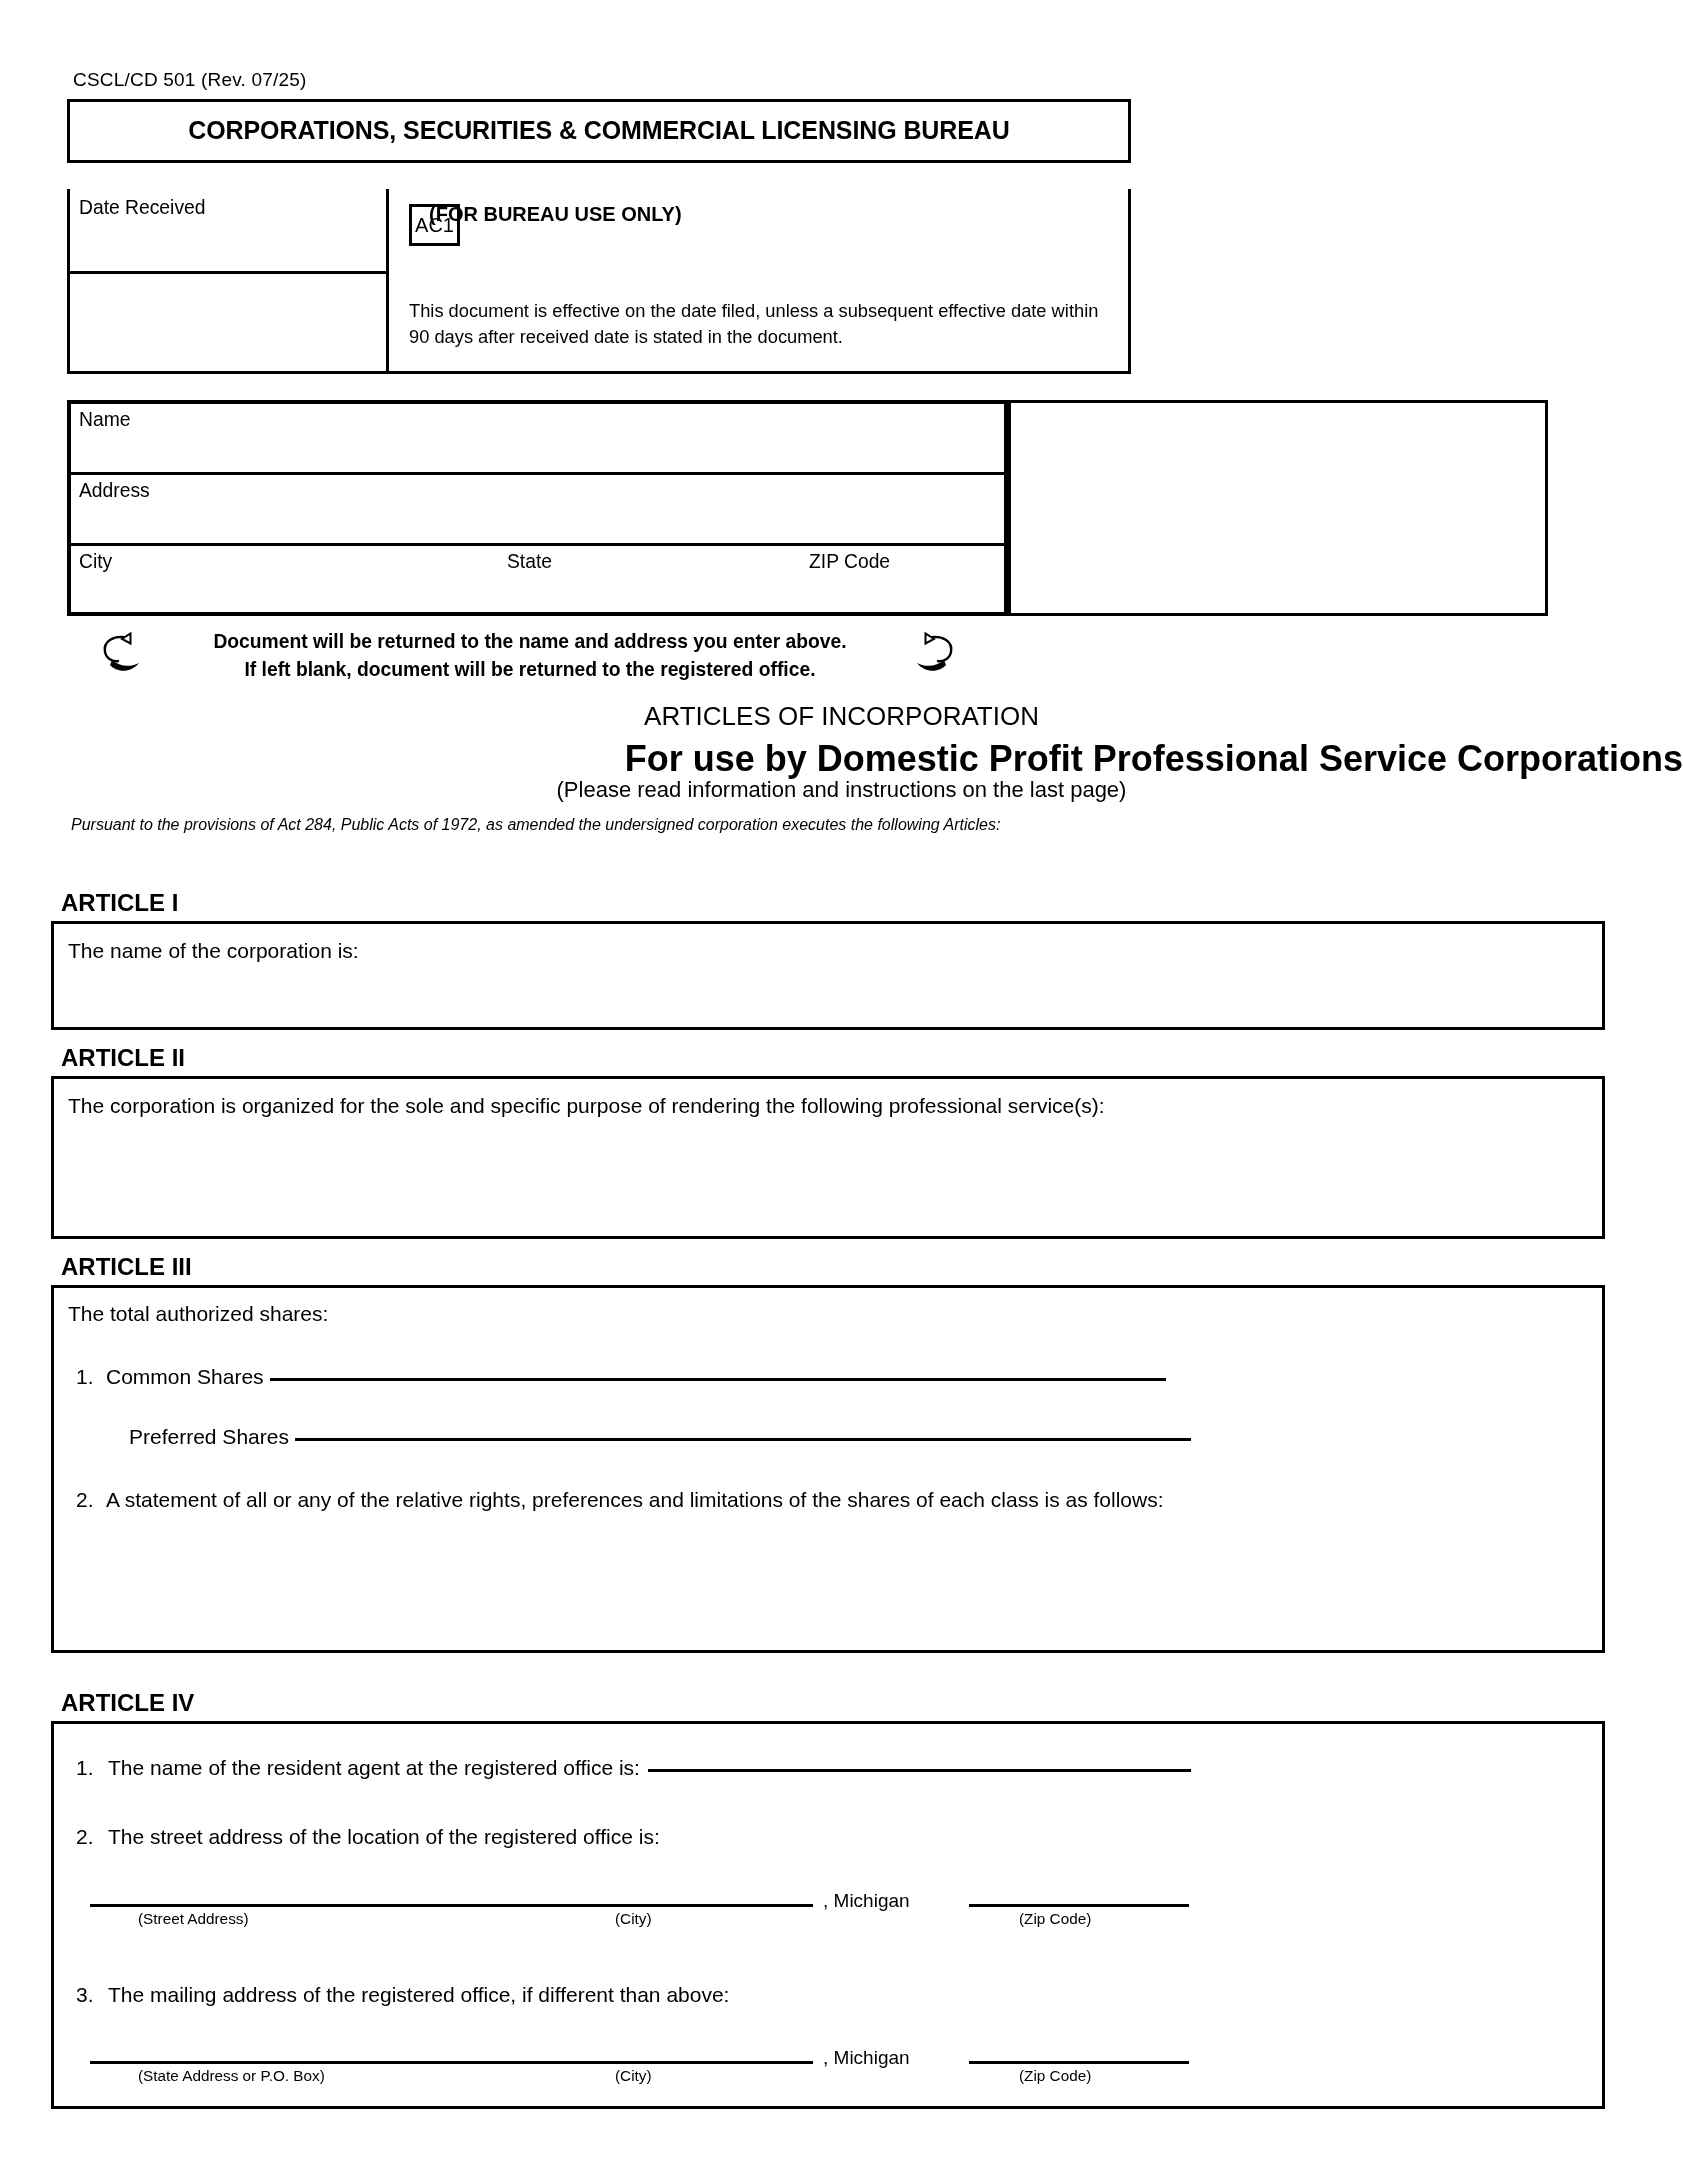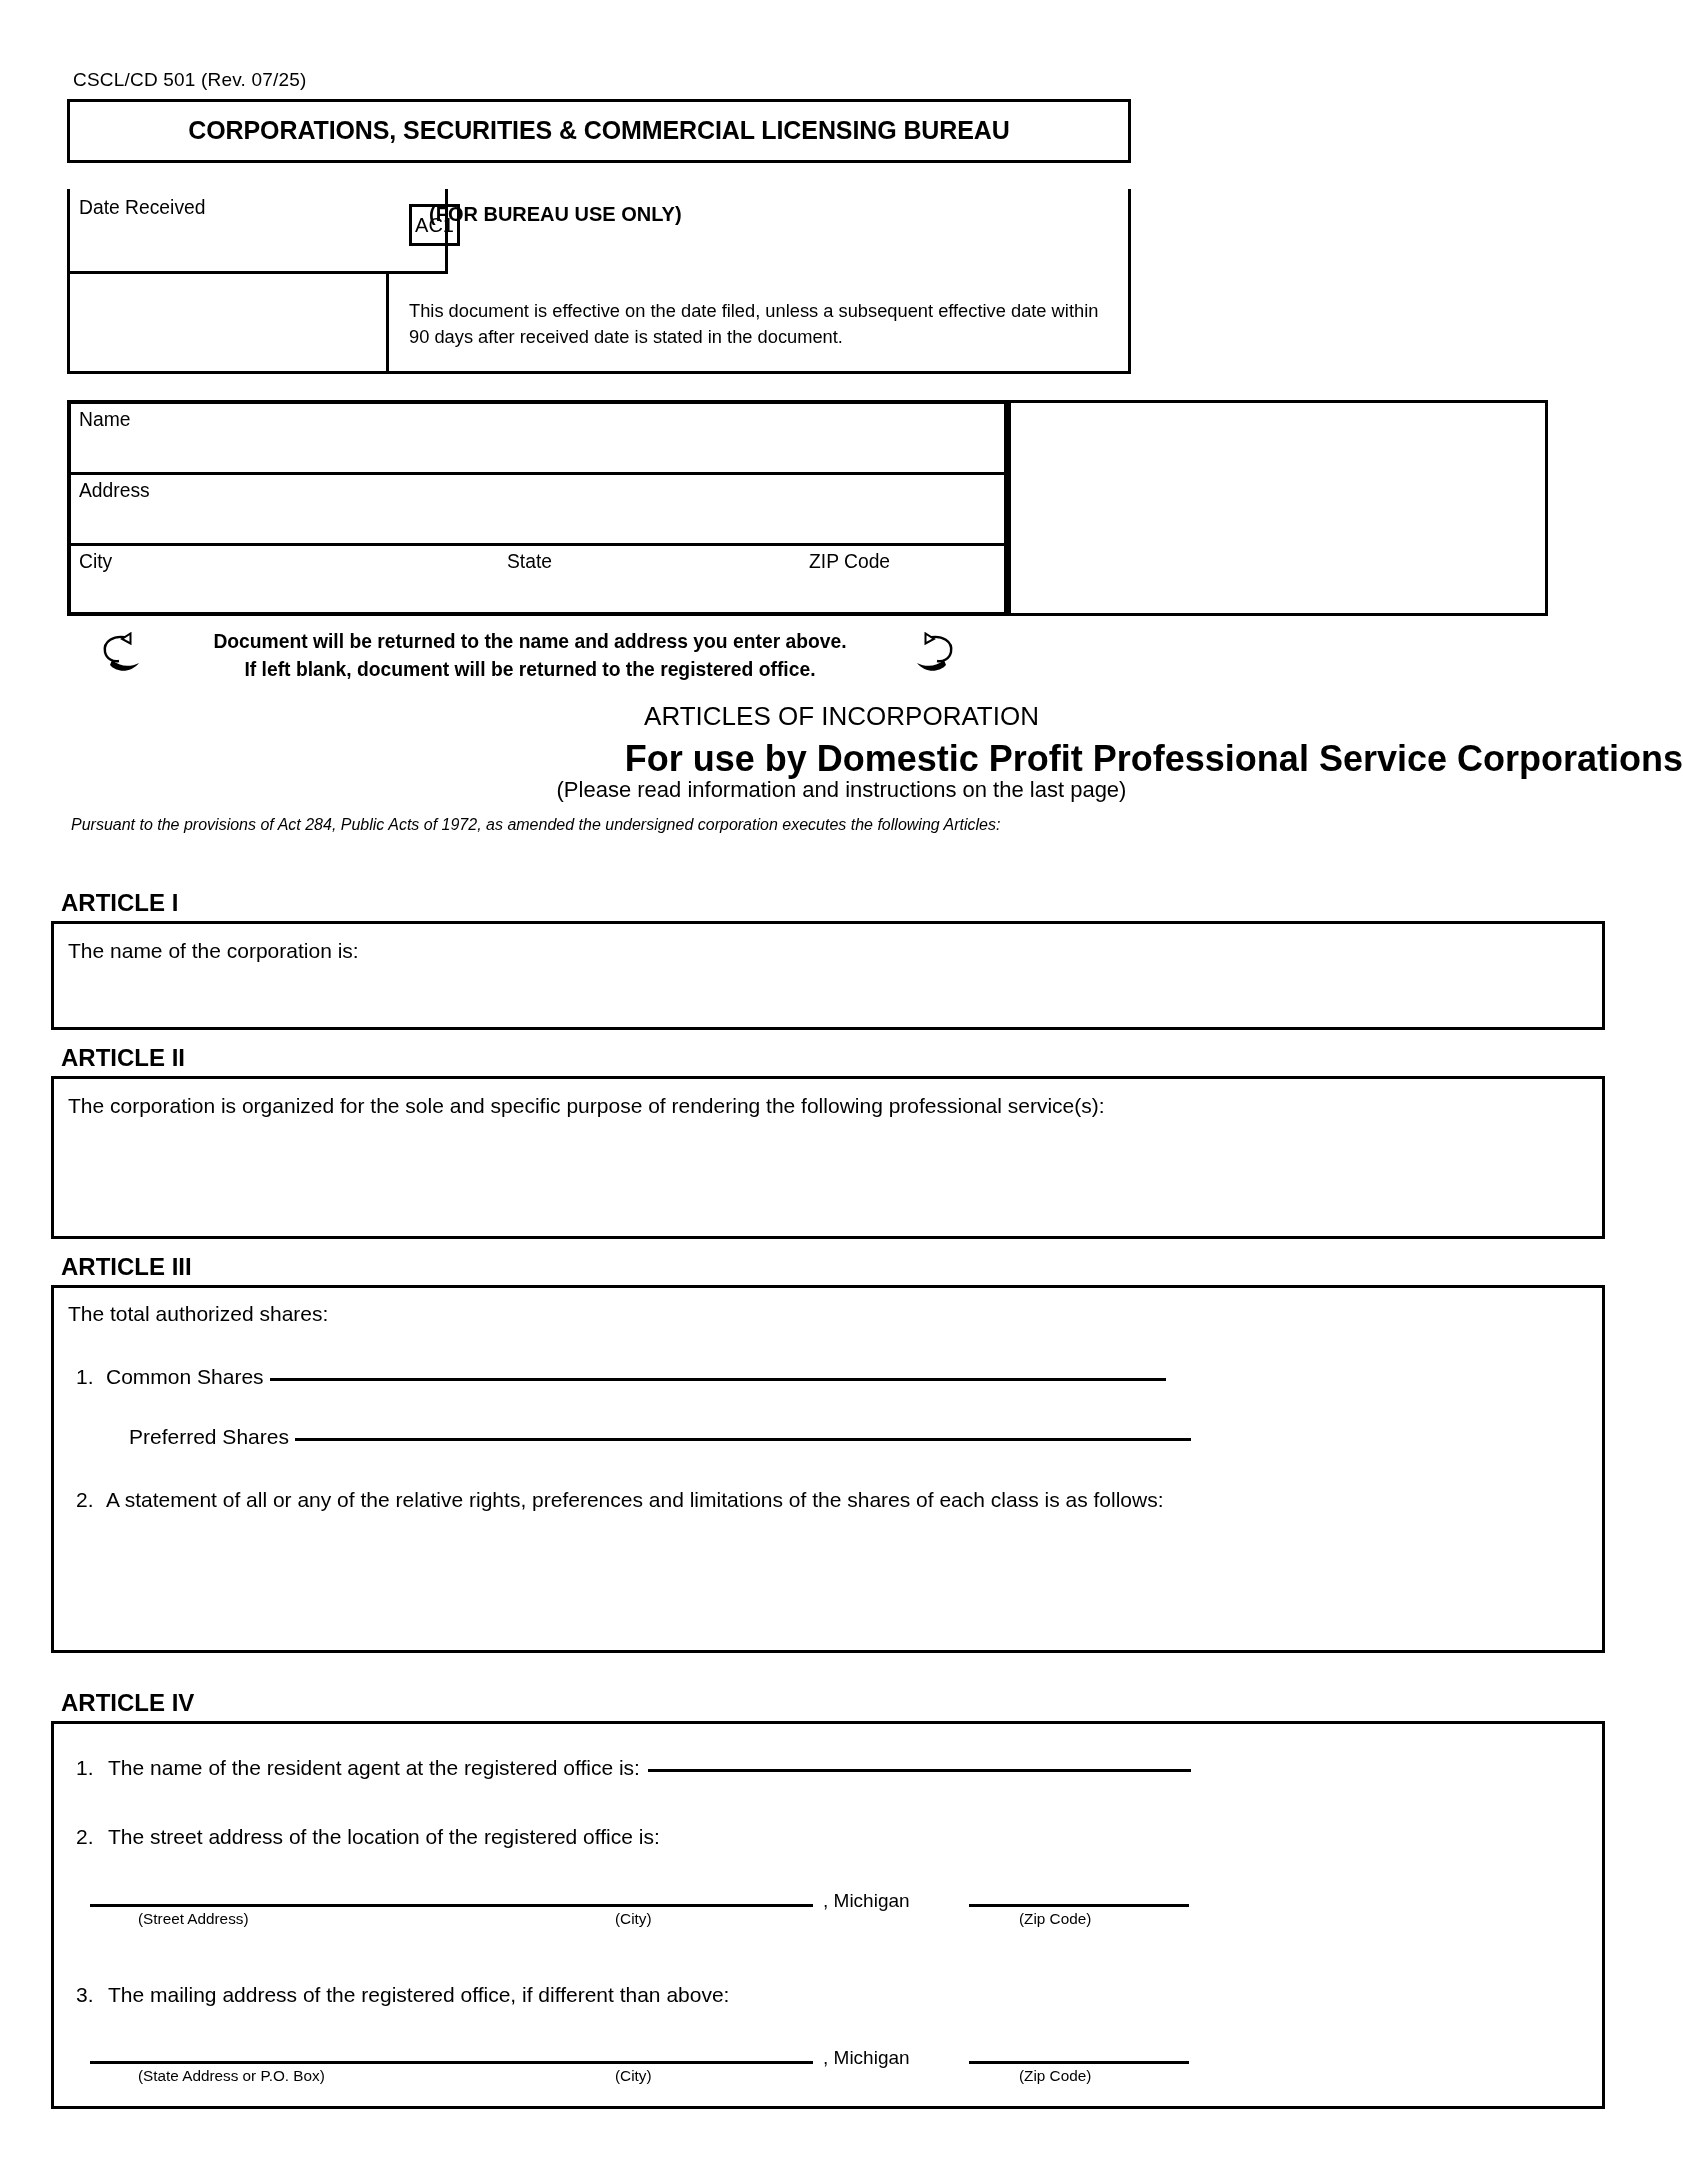--- a/index.html
+++ b/index.html
@@ -44,21 +44,21 @@
     position: absolute;
     left: 67px; top: 189px;
     width: 1064px;
     height: 185px;
     border: 3px solid #000;
     border-top: none;
   }
   .date-received-cell {
     position: absolute;
     left: 0; top: 0;
-    width: 378px; height: 85px;
+    width: 319px; height: 85px;
     border-right: 3px solid #000;
     border-bottom: 3px solid #000;
   }
   .date-received-cell .lbl {
     font-size: 19.3px;
     padding: 8px 0 0 9px;
   }
   .date-received-cell2 {
     position: absolute;
     left: 0; top: 85px;

